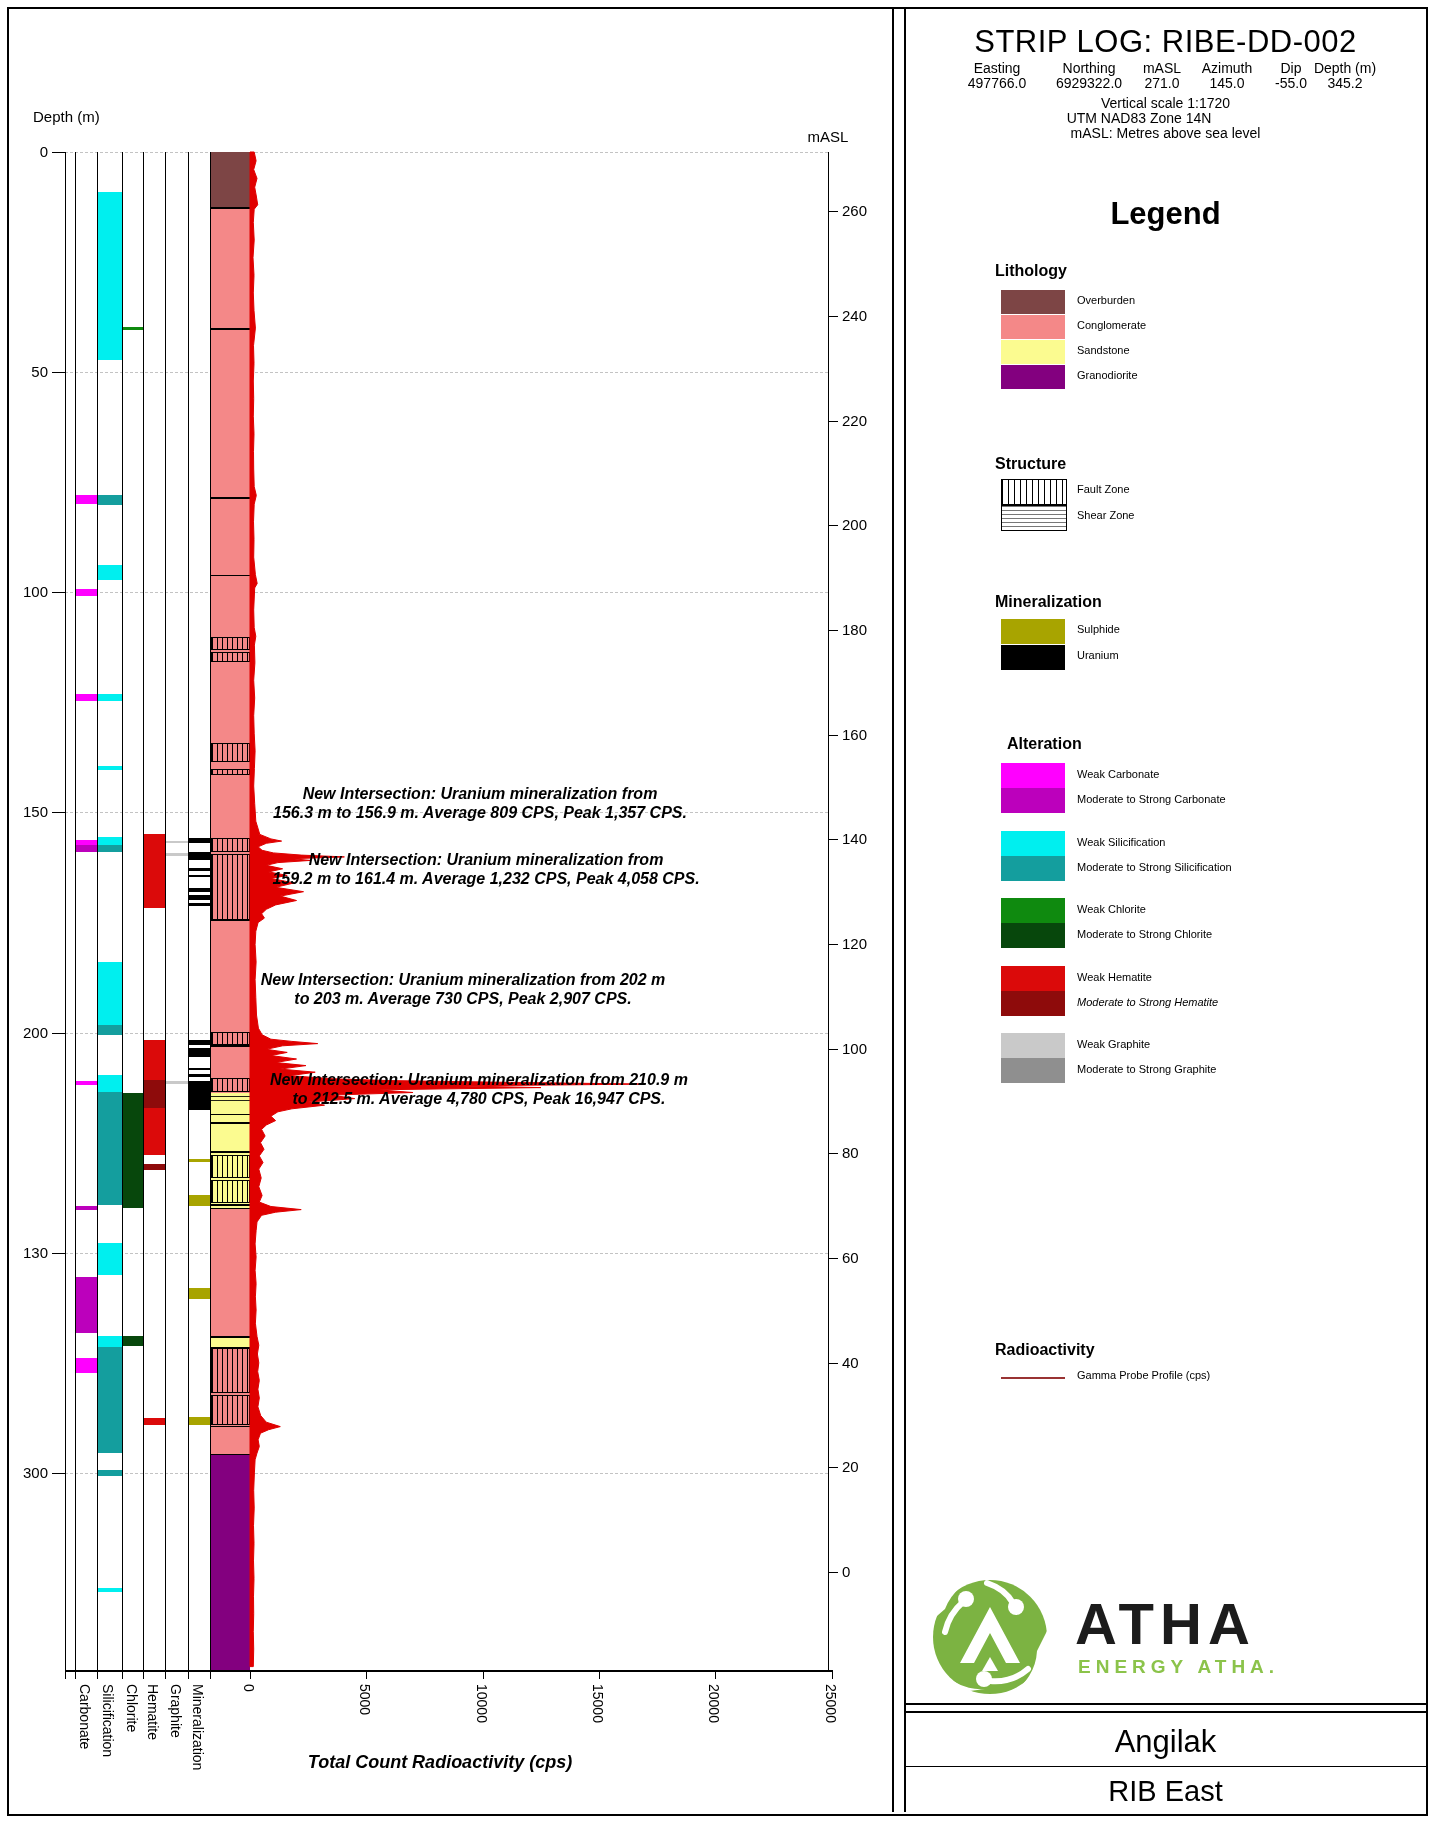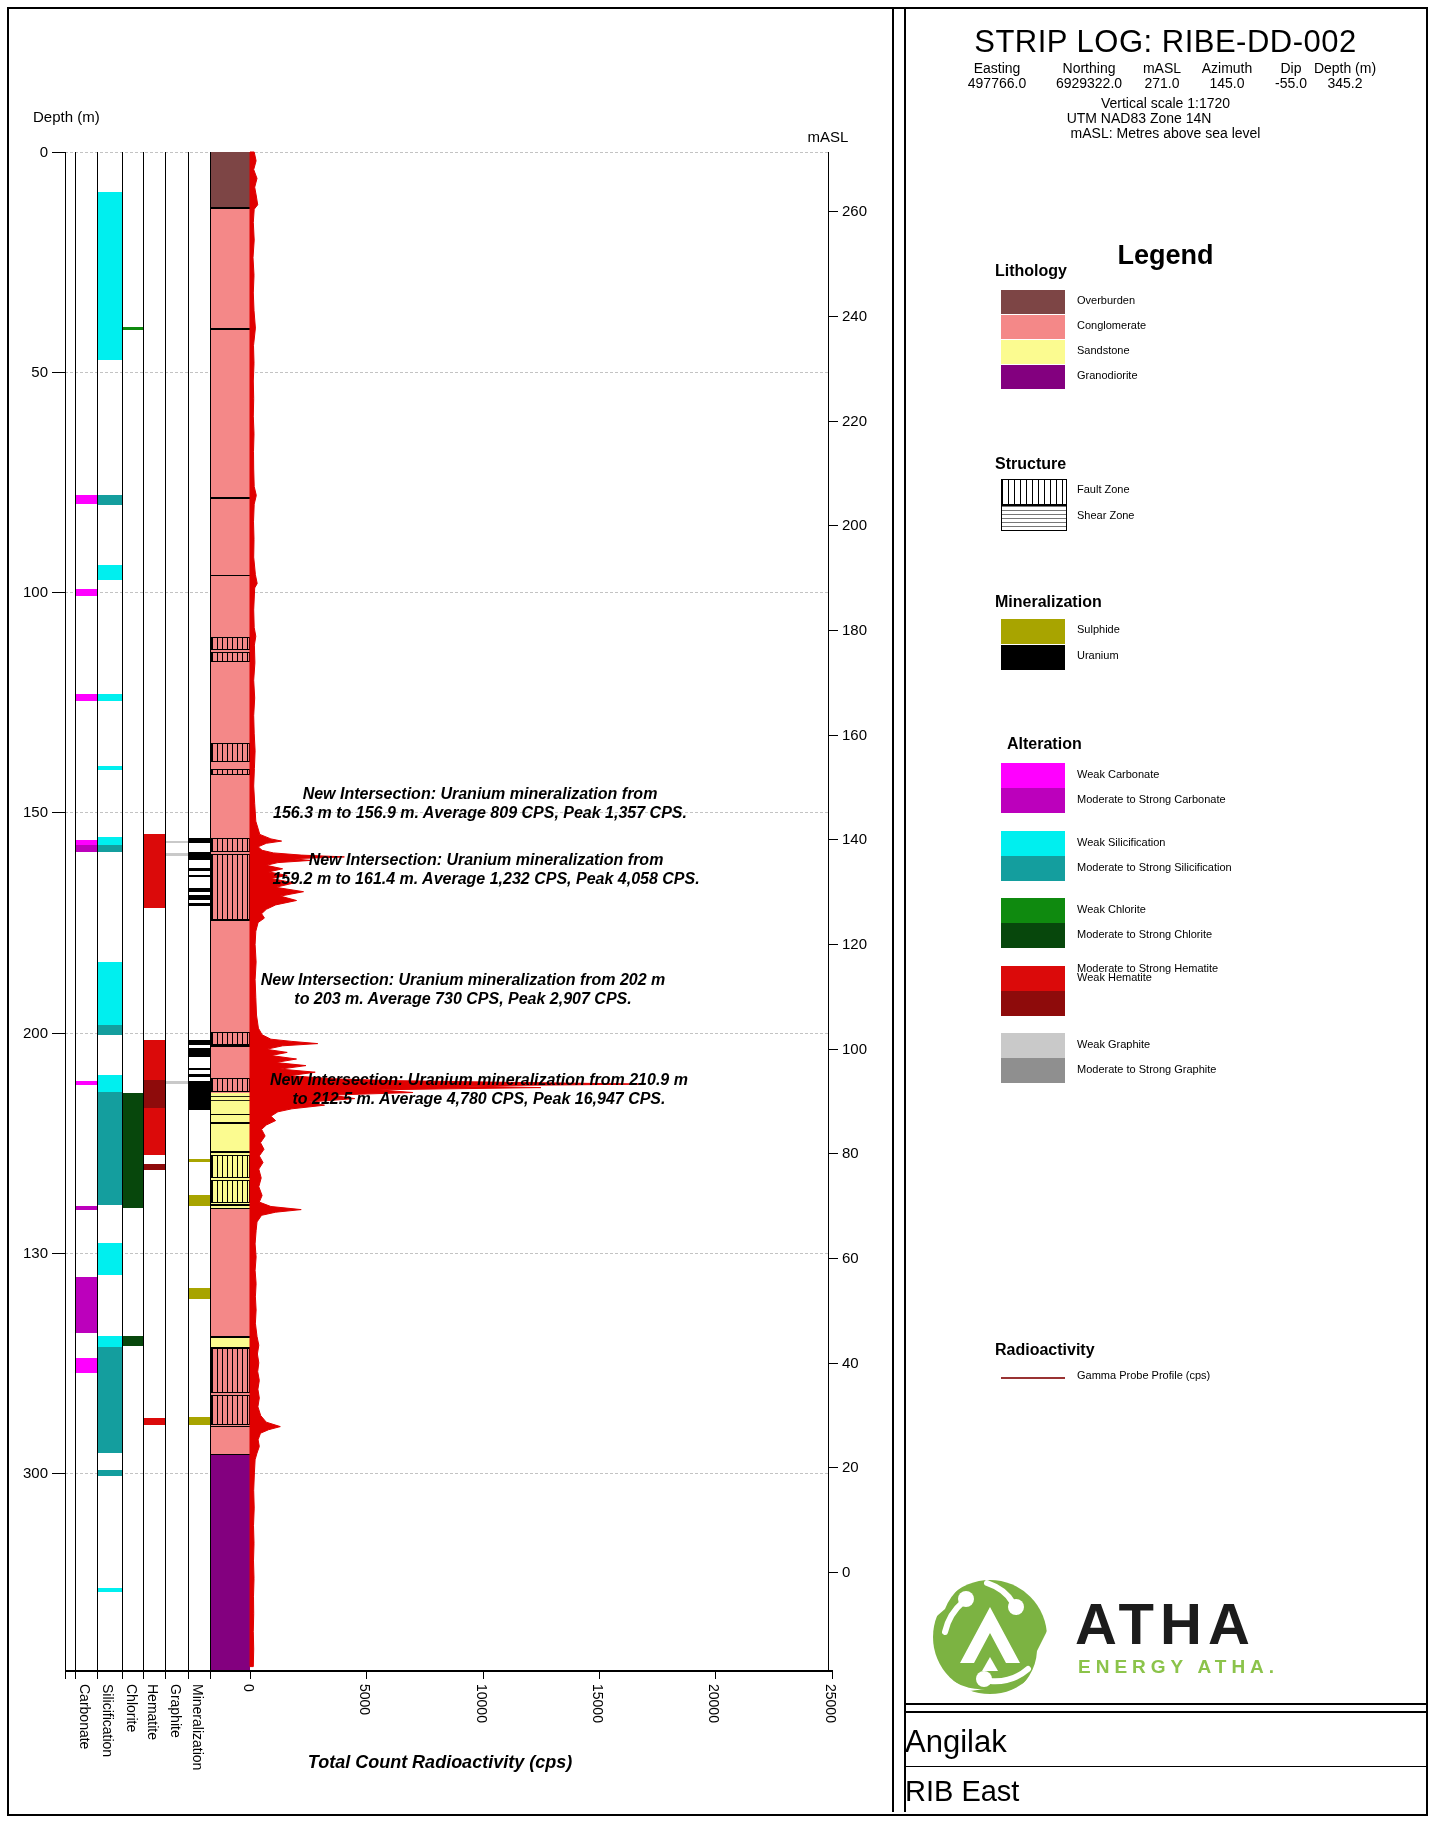--- a/index.html
+++ b/index.html
@@ -12,27 +12,27 @@
   .lith{position:absolute;z-index:2;}
   .lithline{position:absolute;background:#000;z-index:4;}
   .fault{position:absolute;border:1px solid #000;background-image:repeating-linear-gradient(90deg,#000 0 1px,transparent 1px 5px);z-index:4;}
   .dotzone{position:absolute;background-image:repeating-linear-gradient(0deg,rgba(0,0,0,.85) 0 1px,transparent 1px 4px);z-index:4;}
   .bar{position:absolute;z-index:3;}
   .ticklabel{position:absolute;font-size:15px;z-index:13;}
   .rot{transform:rotate(90deg);transform-origin:0 0;white-space:nowrap;}
   .annot{position:absolute;font-size:16px;font-weight:bold;font-style:italic;text-align:center;line-height:19px;z-index:20;width:480px;}
   .hdr-title{position:absolute;font-size:31px;letter-spacing:.5px;text-align:center;z-index:5;}
   .hdr-small{position:absolute;font-size:14px;text-align:center;z-index:5;}
-  .leg-title{position:absolute;font-size:27px;font-weight:bold;z-index:5;margin-top:44px;}
+  .leg-title{position:absolute;font-size:31px;font-weight:bold;z-index:5;}
   .leg-sec{position:absolute;font-size:16px;font-weight:bold;z-index:5;}
   .leg-label{position:absolute;font-size:11px;z-index:5;white-space:nowrap;}
   .leg-swatch{position:absolute;width:64px;z-index:5;}
   .pat-fault{border:1px solid #000;background-image:repeating-linear-gradient(90deg,#000 0 1px,#fff 1px 6px);}
   .pat-shear{border:1px solid #000;background-color:#fff;background-image:repeating-linear-gradient(0deg,#fff 0 3px,#777 3px 4px),repeating-linear-gradient(90deg,rgba(255,255,255,.95) 0 2px,transparent 2px 9px);}
-  .footer-text{position:absolute;text-align:left;z-index:6;}
+  .footer-text{position:absolute;text-align:center;z-index:6;}
   svg.overlay{position:absolute;left:0;top:0;z-index:8;pointer-events:none;}
 </style>
 </head>
 <body>
 
 <div class="page">
   <div class="border-rect"></div>
 
   <div id="plot" class="abs" style="left:0;top:0;width:905px;height:1821px;">
     <div class="ticklabel" style="left:33px;top:108px;font-size:15px;">Depth (m)</div>
@@ -285,21 +285,21 @@
         <div class="leg-swatch" style="left: 96px; top: 855.5px; height: 25px; background: rgb(20, 158, 158);"></div>
         <div class="leg-label" style="left: 172px; top: 835.5px;">Weak Silicification</div>
         <div class="leg-label" style="left: 172px; top: 860.5px;">Moderate to Strong Silicification</div>
         <div class="leg-swatch" style="left: 96px; top: 898px; height: 25px; background: rgb(15, 138, 15);"></div>
         <div class="leg-swatch" style="left: 96px; top: 923px; height: 25px; background: rgb(7, 71, 12);"></div>
         <div class="leg-label" style="left: 172px; top: 903px;">Weak Chlorite</div>
         <div class="leg-label" style="left: 172px; top: 928px;">Moderate to Strong Chlorite</div>
         <div class="leg-swatch" style="left: 96px; top: 965.5px; height: 25px; background: rgb(219, 10, 10);"></div>
         <div class="leg-swatch" style="left: 96px; top: 990.5px; height: 25px; background: rgb(142, 11, 11);"></div>
         <div class="leg-label" style="left: 172px; top: 970.5px;">Weak Hematite</div>
-        <div class="leg-label" style="left: 172px; top: 962px;">Moderate to Strong Hematite</div>
+        <div class="leg-label" style="left: 172px; top: 996px; font-style: italic;">Moderate to Strong Hematite</div>
         <div class="leg-swatch" style="left: 96px; top: 1033px; height: 25px; background: rgb(201, 201, 201);"></div>
         <div class="leg-swatch" style="left: 96px; top: 1058px; height: 25px; background: rgb(143, 143, 143);"></div>
         <div class="leg-label" style="left: 172px; top: 1038px;">Weak Graphite</div>
         <div class="leg-label" style="left: 172px; top: 1063px;">Moderate to Strong Graphite</div>
         <div class="leg-sec" style="left: 90px; top: 1341px;">Radioactivity</div>
         <div class="abs" style="left: 96px; top: 1377px; width: 64px; height: 2px; background: rgb(153, 51, 51); z-index: 5;"></div>
         <div class="leg-label" style="left: 172px; top: 1369px; text-align: right;">Gamma Probe Profile (cps)</div>
       </div>
 
     <div class="abs" style="left:20px;top:1572px;width:490px;height:130px;">

